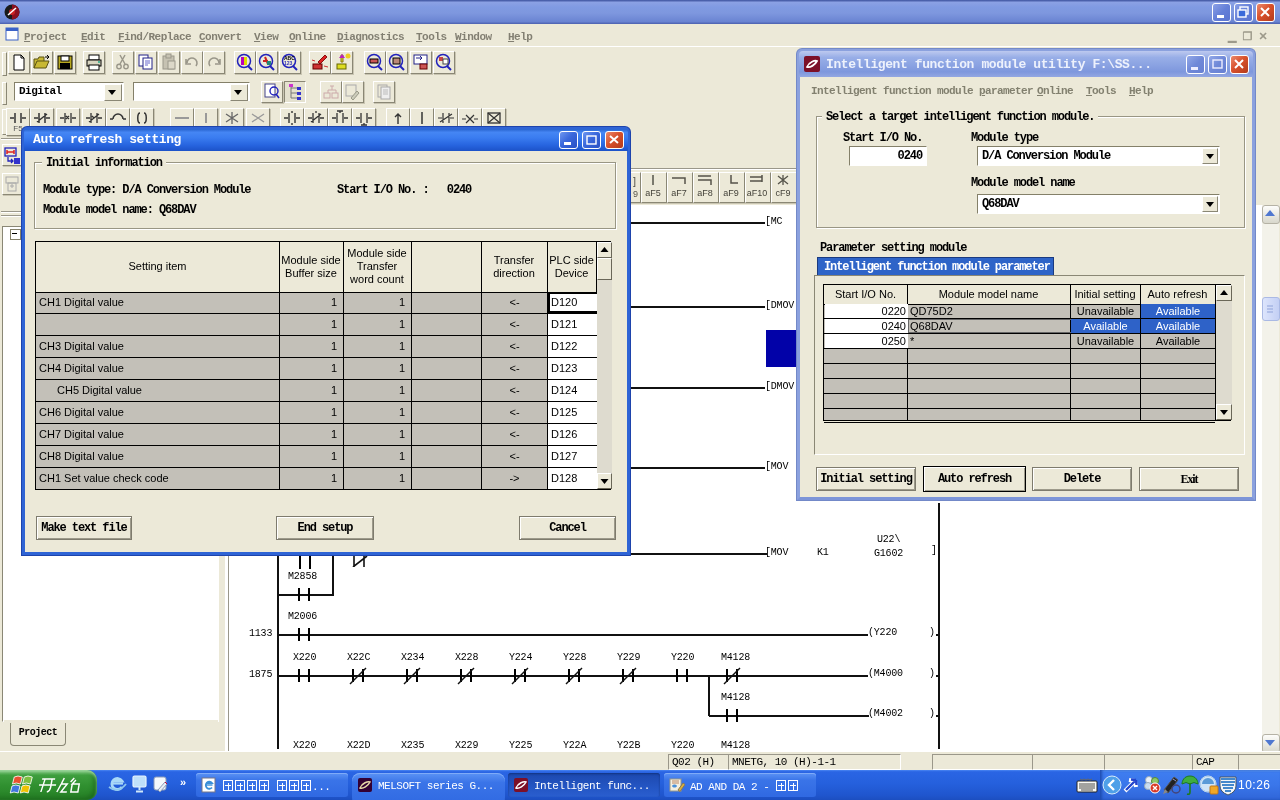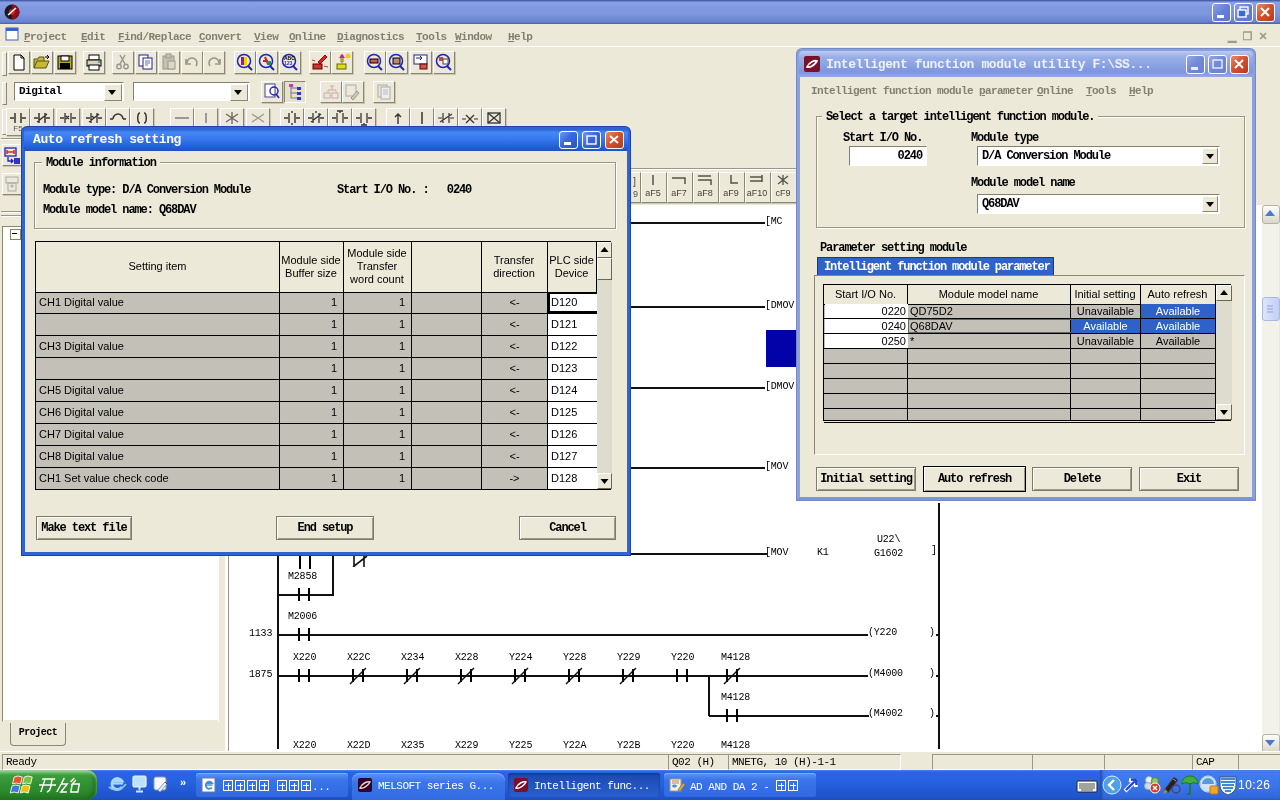--- a/index.html
+++ b/index.html
@@ -480,21 +480,20 @@
         </svg></div>
  <div class="abs" style="left:1262px;top:297px;width:16px;height:22px;background:linear-gradient(90deg,#dde5fc,#c3cff4);border:1px solid #aab9e4;border-radius:3px"><svg width="14" height="20">
           <path d="M4 8 h6 M4 11 h6 M4 14 h6" stroke="#8fa3da"></path>
         </svg></div>
  <div class="abs" style="left:1262px;top:734px;width:16px;height:17px;background:linear-gradient(180deg,#fdfdfb,#d8d7cc);border:1px solid #b5b2a5;border-radius:3px"><svg width="14" height="15">
           <path d="M7 11 l5-6 h-10 z" fill="#4f77d0"></path>
         </svg></div>
 </div>
 
 <div id="statusbar" class="abs" style="left:0;top:751px;width:1280px;height:19px;background:#ece9d8;border-top:1px solid #fff">
- <div class="ssunk" style="left:2px;top:2px;width:662px;height:14px">Ready</div>
  <div class="ssunk" style="left:668px;top:2px;width:88px;height:14px">Q02 (H)</div>
  <div class="ssunk" style="left:728px;top:2px;width:168px;height:14px">MNETG, 10 (H)-1-1</div>
  <div class="ssunk" style="left:932px;top:2px;width:96px;height:14px"></div>
  <div class="ssunk" style="left:1032px;top:2px;width:68px;height:14px"></div>
  <div class="ssunk" style="left:1104px;top:2px;width:84px;height:14px"></div>
  <div class="ssunk" style="left:1192px;top:2px;width:42px;height:14px">CAP</div>
  <div class="ssunk" style="left:1238px;top:2px;width:40px;height:14px"></div>
 </div>
 
 <div id="taskbar" class="abs" style="left:0;top:770px;width:1280px;height:30px;background:linear-gradient(180deg,#4a86f2 0%,#2a65e4 6%,#2560dd 45%,#1f55cd 85%,#1c4ec0 100%)">
@@ -681,37 +680,37 @@
 <div class="abs" style="left:392px;top:0;width:16px;height:16px;background:#ece9d8;border:1px solid;border-color:#fff #6a6758 #6a6758 #fff;box-sizing:border-box"><svg width="14" height="14">
             <path d="M7 4 l4 5 h-8 z" fill="#000"></path>
           </svg></div>
 <div class="abs" style="left:392px;top:119px;width:16px;height:16px;background:#ece9d8;border:1px solid;border-color:#fff #6a6758 #6a6758 #fff;box-sizing:border-box"><svg width="14" height="14">
             <path d="M7 10 l4-5 h-8 z" fill="#000"></path>
           </svg></div>
 </div>
 <div class="btn3d m12" style="left:16px;top:415px;width:98px;height:22px;line-height:22px;">Initial setting</div>
 <div class="btn3d m12" style="left:123px;top:414px;width:101px;height:24px;line-height:24px;border:1px solid #000;box-shadow:inset 1px 1px 0 #fff,inset -1px -1px 0 #9d9a8b,inset 0 0 0 1px #ece9d8;">Auto refresh</div>
 <div class="btn3d m12" style="left:232px;top:415px;width:98px;height:22px;line-height:22px;">Delete</div>
-<div class="btn3d m12" style="left:339px;top:415px;width:98px;height:22px;line-height:22px;">Exit</div>
+<div class="btn3d m12" style="left:339px;top:415px;width:98px;height:22px;line-height:22px;font-family:Liberation Serif, serif;">Exit</div>
 </div>
 
 <div id="dlg1" class="abs" style="left:22px;top:127px;width:608px;height:428px;background:#ece9d8;border:3px solid #2f64d5;border-radius:5px 5px 0 0;box-sizing:border-box;box-shadow:0 0 0 1px #1e44ac">
 <div class="abs" style="left:-1px;top:-1px;width:604px;height:22px;border-radius:4px 4px 0 0;background:linear-gradient(180deg,#2762cd 0%,#4586f4 15%,#3a7cf0 40%,#2663de 75%,#1c52c8 100%)"></div>
 <div class="abs mono" style="left:8px;top:2px;font-size:13px;letter-spacing:-0.4px;color:#fff;white-space:pre">Auto refresh setting</div>
 <div class="capbtn" style="left:534px;top:1px;width:19px;height:18px">
         <div class="abs" style="left:4px;top:10px;width:7px;height:3px;background:#fff"></div>
       </div>
 <div class="capbtn" style="left:557px;top:1px;width:19px;height:18px"><svg width="17" height="16">
           <rect x="4" y="4" width="9" height="8" fill="none" stroke="#fff" stroke-width="1.4"></rect>
         </svg></div>
 <div class="capbtn capclose" style="left:580px;top:1px;width:19px;height:18px"><svg width="17" height="16">
           <path d="M4 4 L12 11 M12 4 L4 11" stroke="#fff" stroke-width="2"></path>
         </svg></div>
 <div class="abs" style="left:9px;top:32px;width:580px;height:65px;border:1px solid #999684;box-shadow:1px 1px 0 #fff,inset 1px 1px 0 #fff"></div>
-<div class="abs m12" style="left:17px;top:26px;background:#ece9d8;padding:0 4px">Module information</div>
+<div class="abs m12" style="left:17px;top:26px;background:#ece9d8;padding:0 4px">Initial information</div>
 <div class="abs m12" style="left:18px;top:53px">Module type: D/A Conversion Module</div>
 <div class="abs m12" style="left:312px;top:53px">Start I/O No. :   0240</div>
 <div class="abs m12" style="left:18px;top:73px">Module model name: Q68DAV</div>
 <div class="abs" style="left:10px;top:111px;width:576px;height:249px;border:1px solid #000;box-sizing:border-box;background:#c3c0b8;font-size:11px">
 <div class="abs" style="left:0;top:0;width:560px;height:50px;background:#ece9d8;border-bottom:1px solid #000"></div>
 <div class="abs" style="left:0px;top:18px;width:243px;text-align:center;line-height:13px">Setting item</div>
 <div class="abs" style="left:243px;top:12px;width:64px;text-align:center;line-height:13px">Module side<br>Buffer size</div>
 <div class="abs" style="left:307px;top:5px;width:68px;text-align:center;line-height:13px">Module side<br>Transfer<br>word count</div>
 <div class="abs" style="left:375px;top:18px;width:70px;text-align:center;line-height:13px"></div>
 <div class="abs" style="left:445px;top:12px;width:66px;text-align:center;line-height:13px">Transfer<br>direction</div>
@@ -732,26 +731,27 @@
 <div class="cell" style="left:308px;top:72px;width:61px;height:21px;line-height:21px;text-align:right">1</div>
 <div class="cell" style="left:446px;top:72px;width:65px;height:21px;line-height:21px;text-align:center">&lt;-</div>
 <div class="cell" style="left:512px;top:72px;width:48px;height:21px;line-height:21px;padding-left:3px;background:#fff;">D121</div>
 <div class="abs" style="left:0;top:93px;width:560px;height:1px;background:#000"></div>
 <div class="cell" style="left:1px;top:94px;width:241px;height:21px;line-height:21px;padding-left:2px">CH3 Digital value</div>
 <div class="cell" style="left:244px;top:94px;width:57px;height:21px;line-height:21px;text-align:right">1</div>
 <div class="cell" style="left:308px;top:94px;width:61px;height:21px;line-height:21px;text-align:right">1</div>
 <div class="cell" style="left:446px;top:94px;width:65px;height:21px;line-height:21px;text-align:center">&lt;-</div>
 <div class="cell" style="left:512px;top:94px;width:48px;height:21px;line-height:21px;padding-left:3px;background:#fff;">D122</div>
 <div class="abs" style="left:0;top:115px;width:560px;height:1px;background:#000"></div>
+<div class="cell" style="left:1px;top:116px;width:241px;height:21px;line-height:21px;padding-left:2px">CH4 Digital value</div>
 <div class="cell" style="left:244px;top:116px;width:57px;height:21px;line-height:21px;text-align:right">1</div>
 <div class="cell" style="left:308px;top:116px;width:61px;height:21px;line-height:21px;text-align:right">1</div>
 <div class="cell" style="left:446px;top:116px;width:65px;height:21px;line-height:21px;text-align:center">&lt;-</div>
 <div class="cell" style="left:512px;top:116px;width:48px;height:21px;line-height:21px;padding-left:3px;background:#fff;">D123</div>
 <div class="abs" style="left:0;top:137px;width:560px;height:1px;background:#000"></div>
-<div class="cell" style="left:1px;top:138px;width:241px;height:21px;line-height:21px;padding-left:2px">CH5 Digital value</div>
+<div class="cell" style="left:1px;top:138px;width:241px;height:21px;line-height:21px;padding-left:20px">CH5 Digital value</div>
 <div class="cell" style="left:244px;top:138px;width:57px;height:21px;line-height:21px;text-align:right">1</div>
 <div class="cell" style="left:308px;top:138px;width:61px;height:21px;line-height:21px;text-align:right">1</div>
 <div class="cell" style="left:446px;top:138px;width:65px;height:21px;line-height:21px;text-align:center">&lt;-</div>
 <div class="cell" style="left:512px;top:138px;width:48px;height:21px;line-height:21px;padding-left:3px;background:#fff;">D124</div>
 <div class="abs" style="left:0;top:159px;width:560px;height:1px;background:#000"></div>
 <div class="cell" style="left:1px;top:160px;width:241px;height:21px;line-height:21px;padding-left:2px">CH6 Digital value</div>
 <div class="cell" style="left:244px;top:160px;width:57px;height:21px;line-height:21px;text-align:right">1</div>
 <div class="cell" style="left:308px;top:160px;width:61px;height:21px;line-height:21px;text-align:right">1</div>
 <div class="cell" style="left:446px;top:160px;width:65px;height:21px;line-height:21px;text-align:center">&lt;-</div>
 <div class="cell" style="left:512px;top:160px;width:48px;height:21px;line-height:21px;padding-left:3px;background:#fff;">D125</div>

